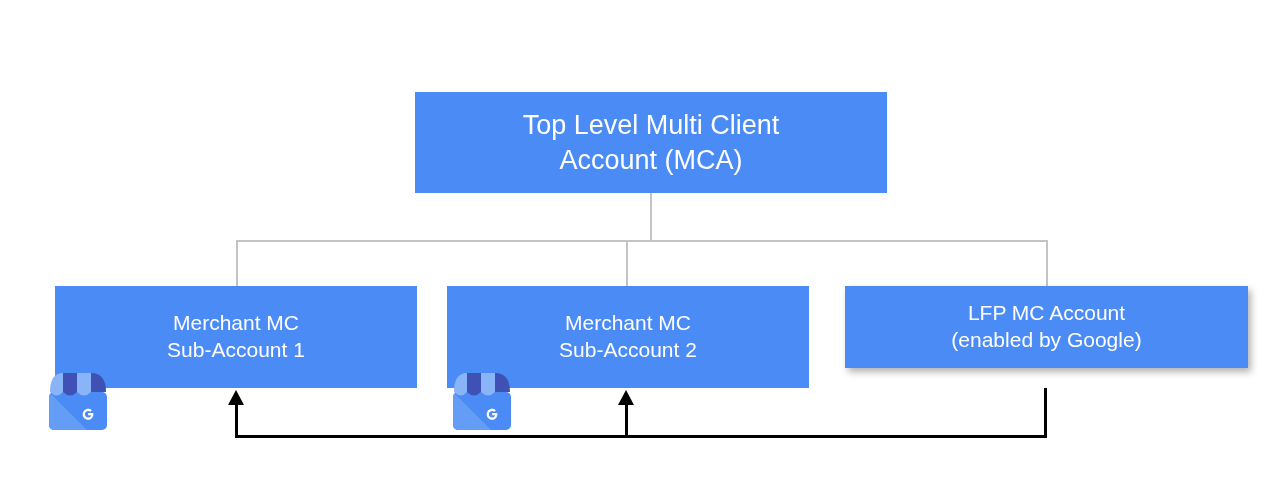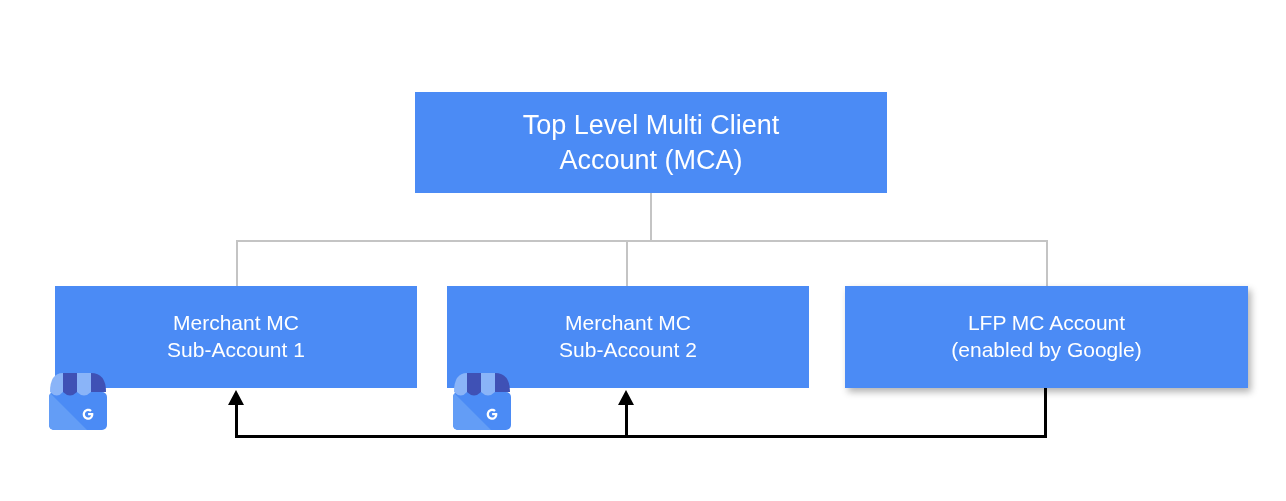--- a/index.html
+++ b/index.html
@@ -57,21 +57,21 @@
     left: 447px;
     top: 286px;
     width: 362px;
     height: 102px;
     font-size: 21px;
   }
   #node-lfp {
     left: 845px;
     top: 286px;
     width: 403px;
-    height: 102px;
+    height: 82px;
     font-size: 21px;
     box-shadow: 3px 4px 7px rgba(0,0,0,0.30);
   }
 
   
   .edge-grey {
     position: absolute;
     background: #c4c4c4;
     z-index: 1;
   }

